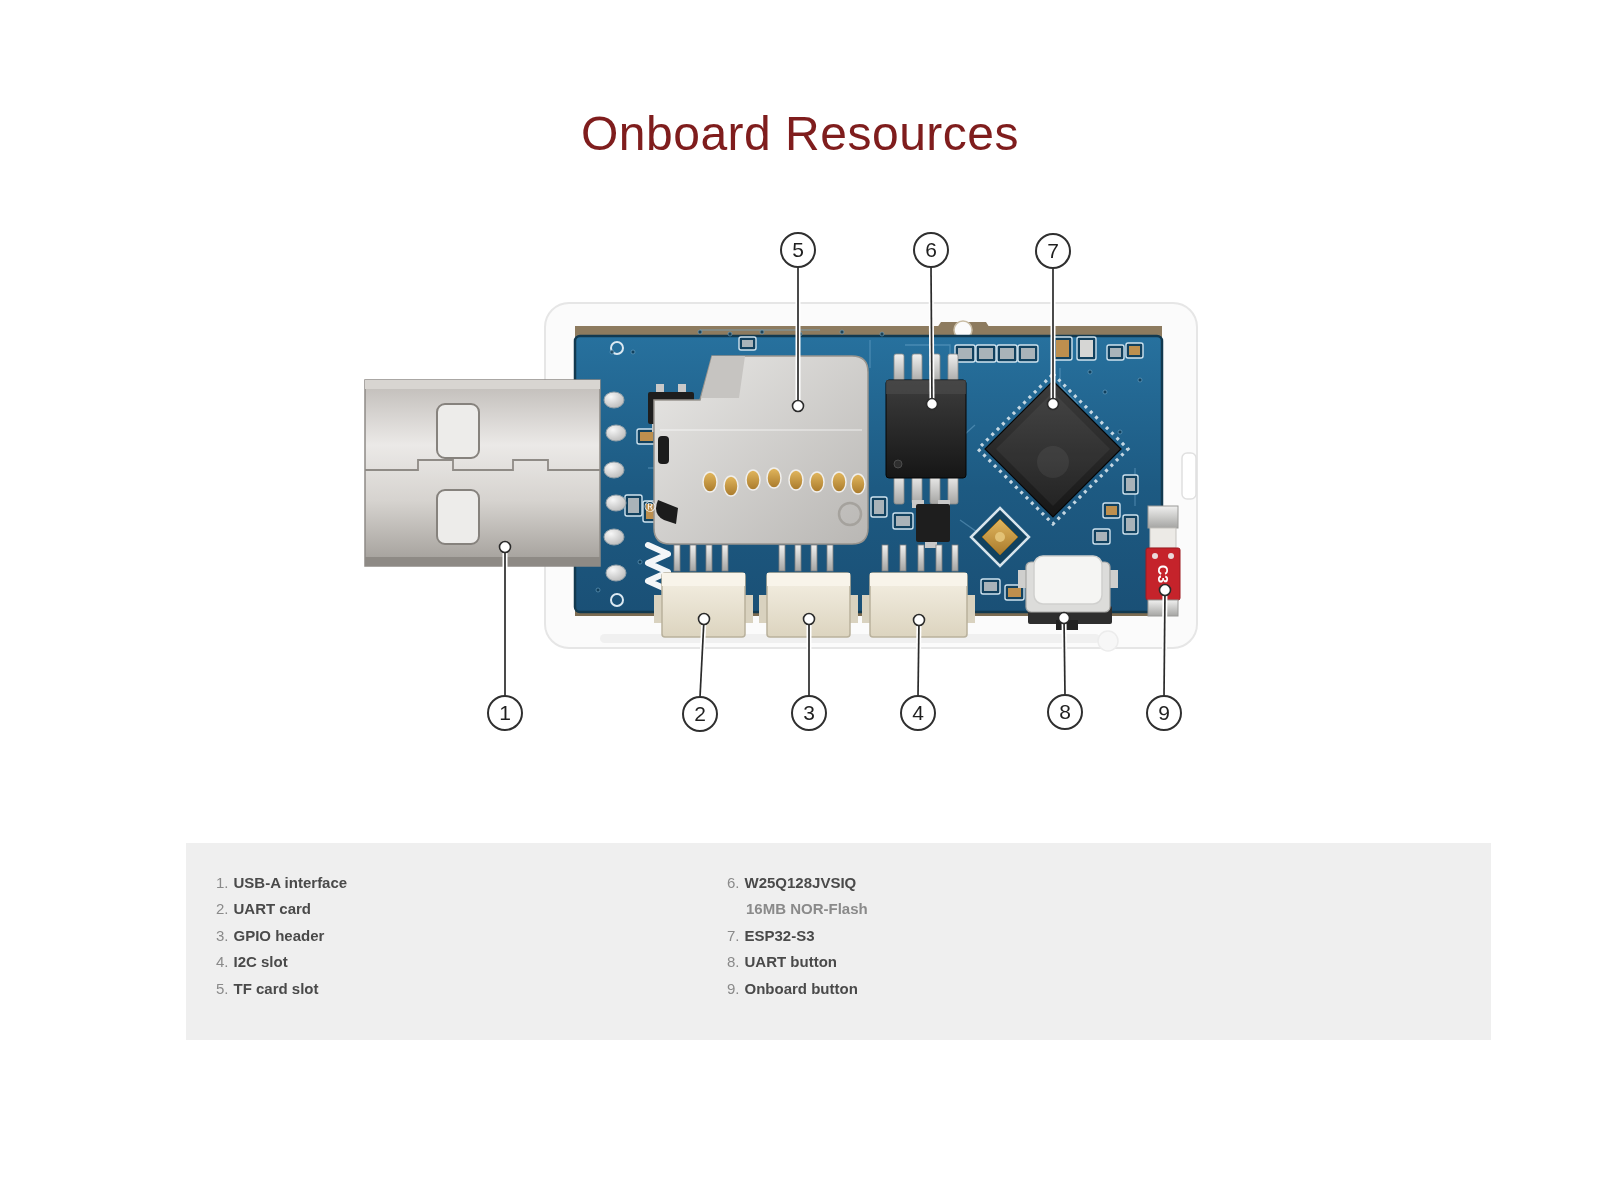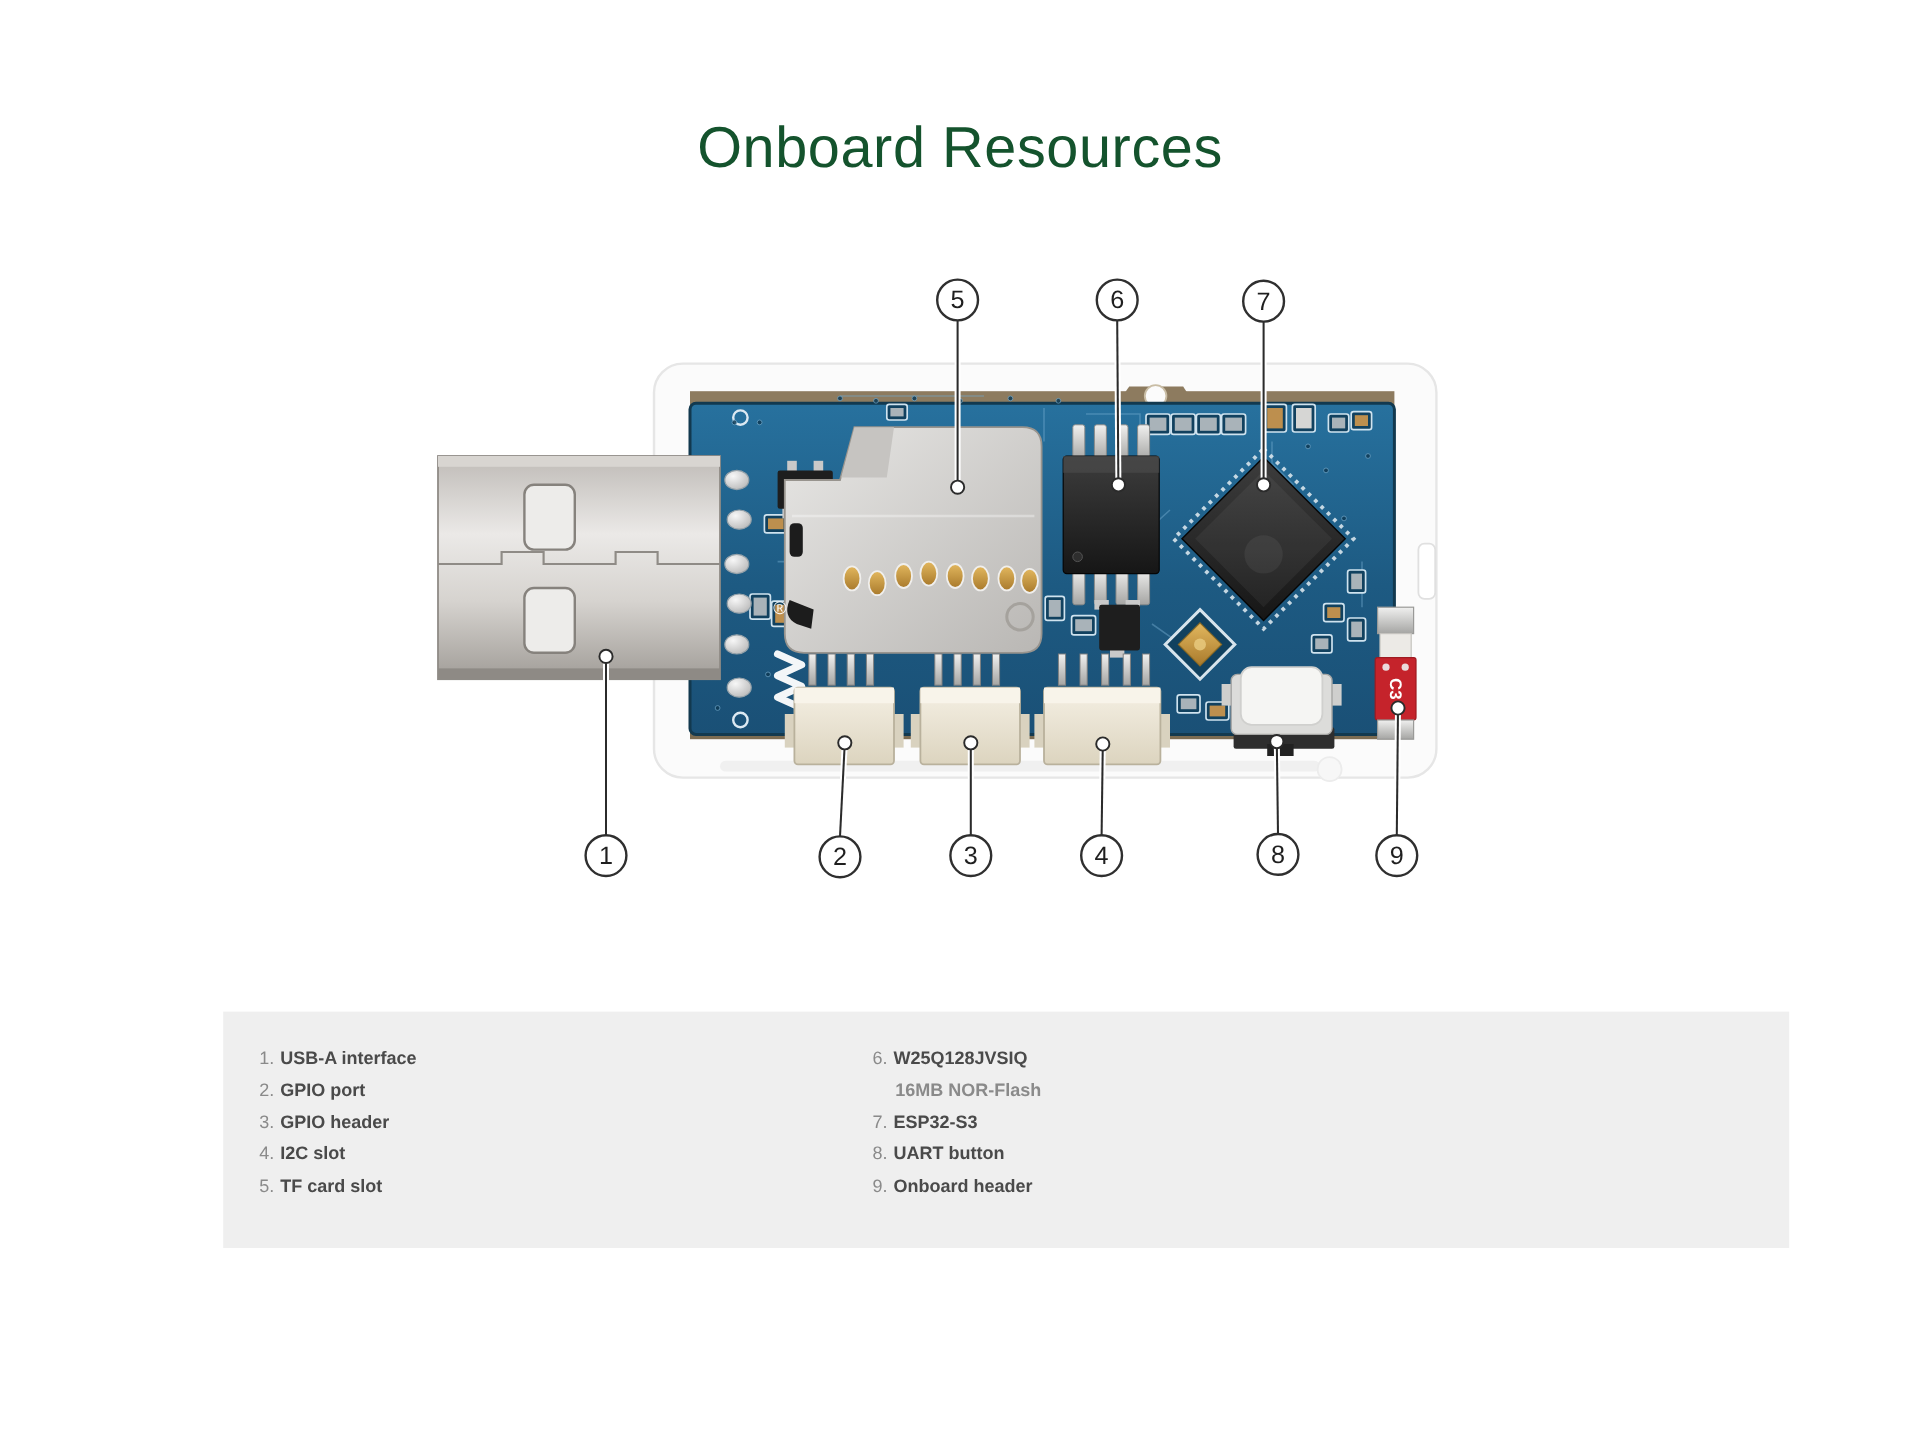--- a/index.html
+++ b/index.html
@@ -1,19 +1,19 @@
 <!DOCTYPE html>
 <html><head>
 <meta charset="utf-8">
 <style>
   html,body{margin:0;padding:0;background:#ffffff;}
   .page{position:relative;width:1600px;height:1200px;background:#fff;overflow:hidden;
         font-family:"Liberation Sans", sans-serif;}
-  .title{position:absolute;top:96px;left:0;width:100%;margin:0;text-align:center;
-         font-size:48px;font-weight:400;letter-spacing:.5px;color:#14532d;}
+  .title{position:absolute;top:106px;left:0;width:100%;margin:0;text-align:center;
+         font-size:48px;font-weight:400;letter-spacing:.5px;color:#7f1d1d;}
   .figure{position:absolute;left:330px;top:200px;}
   .legend{position:absolute;left:186px;top:843px;width:1305px;height:197px;background:#efefef;}
   .legend .col{position:absolute;top:27px;left:30px;}
   .legend .col.c2{left:541px;}
   .legend .row{font-size:15px;line-height:26.4px;color:#8a8a8a;white-space:nowrap;}
   .legend .row .num{color:#8a8a8a;}
   .legend .row .lab{font-weight:bold;color:#4a4a4a;margin-left:5px;}
   .legend .row.sub .lab{font-weight:bold;color:#8a8a8a;margin-left:19px;}
   text{font-family:"Liberation Sans", sans-serif;}
 </style>
@@ -356,27 +356,27 @@
           <circle cx="1165" cy="590" r="5.5" fill="#ffffff" stroke="#2b2b2b" stroke-width="1.6"></circle>
           <circle cx="1164" cy="713" r="17" fill="#ffffff" stroke="#2f2f2f" stroke-width="2"></circle>
           <text x="1164" y="720" font-size="21" fill="#1f1f1f" text-anchor="middle">9</text>
         </g>
       </g>
   </svg>
 
   <div class="legend">
     <div class="col" id="legend-col-0">
         <div class="row"><span class="num">1.</span><span class="lab">USB-A interface</span></div>
-        <div class="row"><span class="num">2.</span><span class="lab">GPIO port</span></div>
+        <div class="row"><span class="num">2.</span><span class="lab">UART card</span></div>
         <div class="row"><span class="num">3.</span><span class="lab">GPIO header</span></div>
         <div class="row"><span class="num">4.</span><span class="lab">I2C slot</span></div>
         <div class="row"><span class="num">5.</span><span class="lab">TF card slot</span></div>
       </div>
     <div class="col c2" id="legend-col-1">
         <div class="row"><span class="num">6.</span><span class="lab">W25Q128JVSIQ</span></div>
         <div class="row sub"><span class="num"></span><span class="lab">16MB NOR-Flash</span></div>
         <div class="row"><span class="num">7.</span><span class="lab">ESP32-S3</span></div>
         <div class="row"><span class="num">8.</span><span class="lab">UART button</span></div>
-        <div class="row"><span class="num">9.</span><span class="lab">Onboard header</span></div>
+        <div class="row"><span class="num">9.</span><span class="lab">Onboard button</span></div>
       </div>
   </div>
 
 </div>
 
 </body></html>

